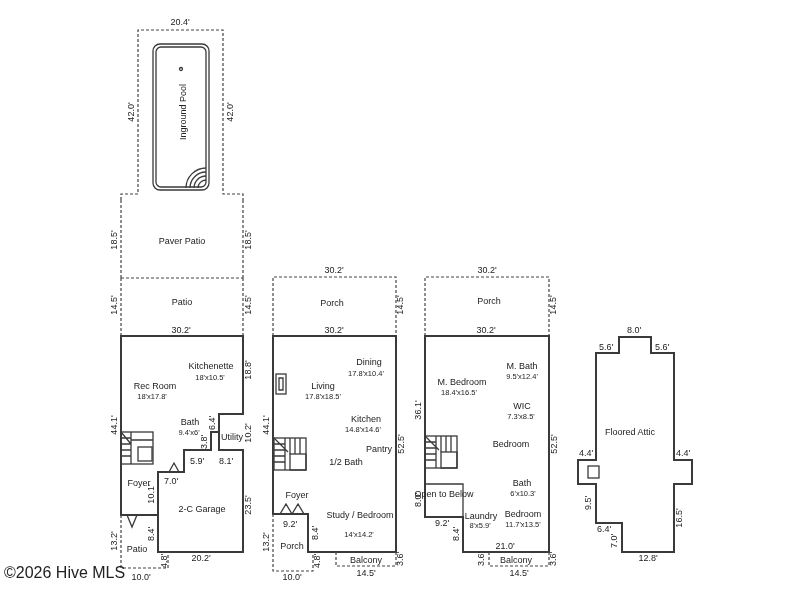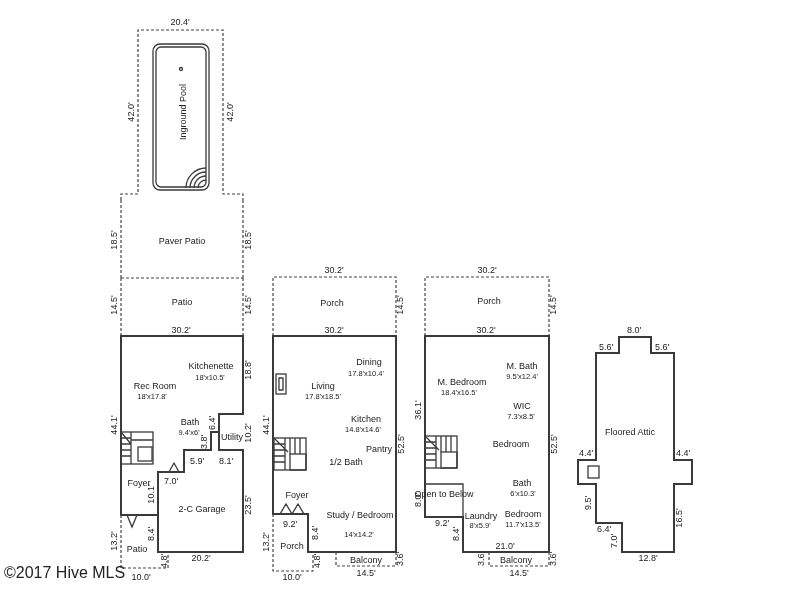--- a/index.html
+++ b/index.html
@@ -190,13 +190,13 @@
     <text class="dim" x="586" y="456" text-anchor="middle">4.4'</text>
     <text class="dim" x="683" y="456" text-anchor="middle">4.4'</text>
     <text class="dim" transform="translate(591,503) rotate(-90)" text-anchor="middle">9.5'</text>
     <text class="dim" transform="translate(682,518) rotate(-90)" text-anchor="middle">16.5'</text>
     <text class="dim" x="604" y="532" text-anchor="middle">6.4'</text>
     <text class="dim" transform="translate(617,541) rotate(-90)" text-anchor="middle">7.0'</text>
     <text class="dim" x="648" y="561" text-anchor="middle">12.8'</text>
   </g>
 </svg>
 
-<div class="wm">©2017 Hive MLS</div>
+<div class="wm">©2026 Hive MLS</div>
 
 </body></html>

